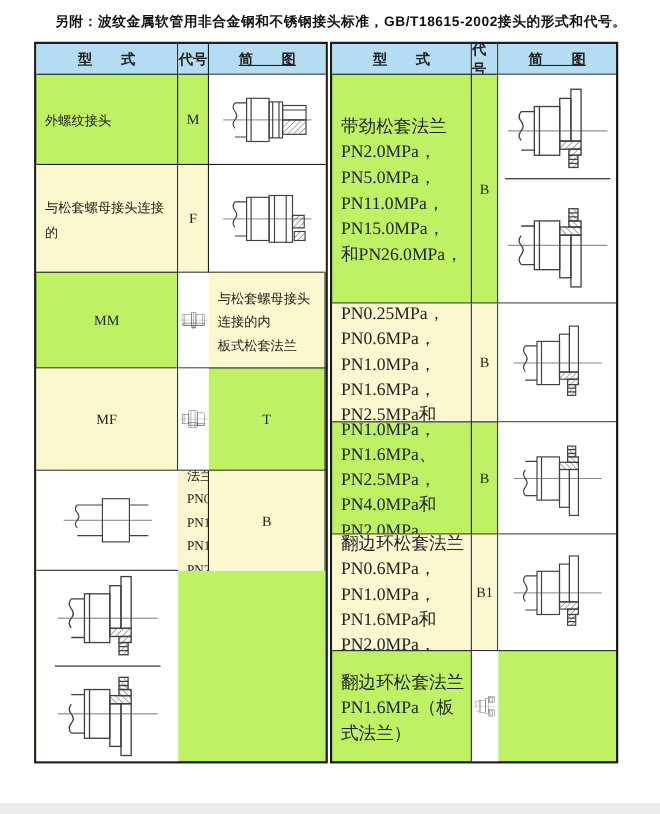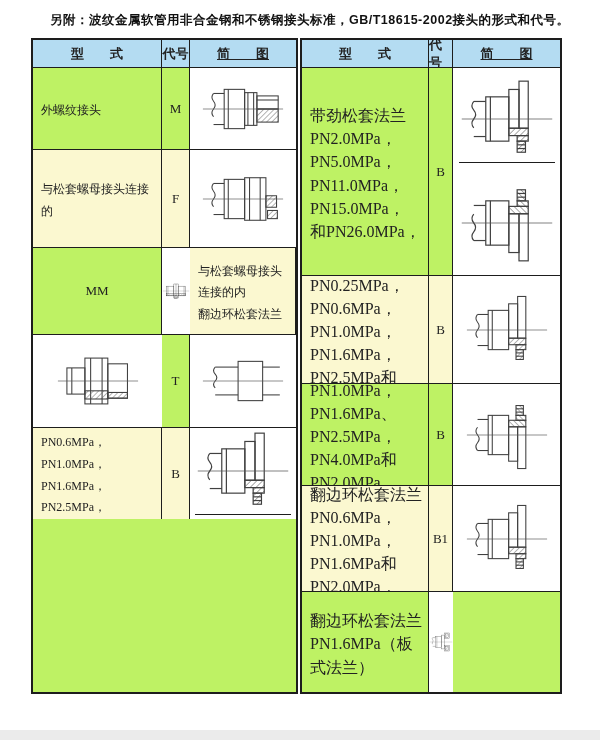--- a/index.html
+++ b/index.html
@@ -173,21 +173,22 @@
   </div>
 
   <div class="c code">MM</div>
   <div class="c diag nr">
     <svg class="d" viewBox="0 0 104 88">
         <use href="#g-mm"></use>
       </svg>
   </div>
 
   <div class="c type hl">与松套螺母接头连接的内
-翻边环松套法兰</div>
+板式松套法兰</div>
+  <div class="c code hl">MF</div>
   <div class="c diag nr">
     <svg class="d" viewBox="0 0 104 88">
         <use href="#g-mf"></use>
       </svg>
   </div>
 
   <div class="c code">T</div>
   <div class="c diag nr">
     <svg class="d" viewBox="0 0 104 88">
         <use href="#g-pipe"></use>

